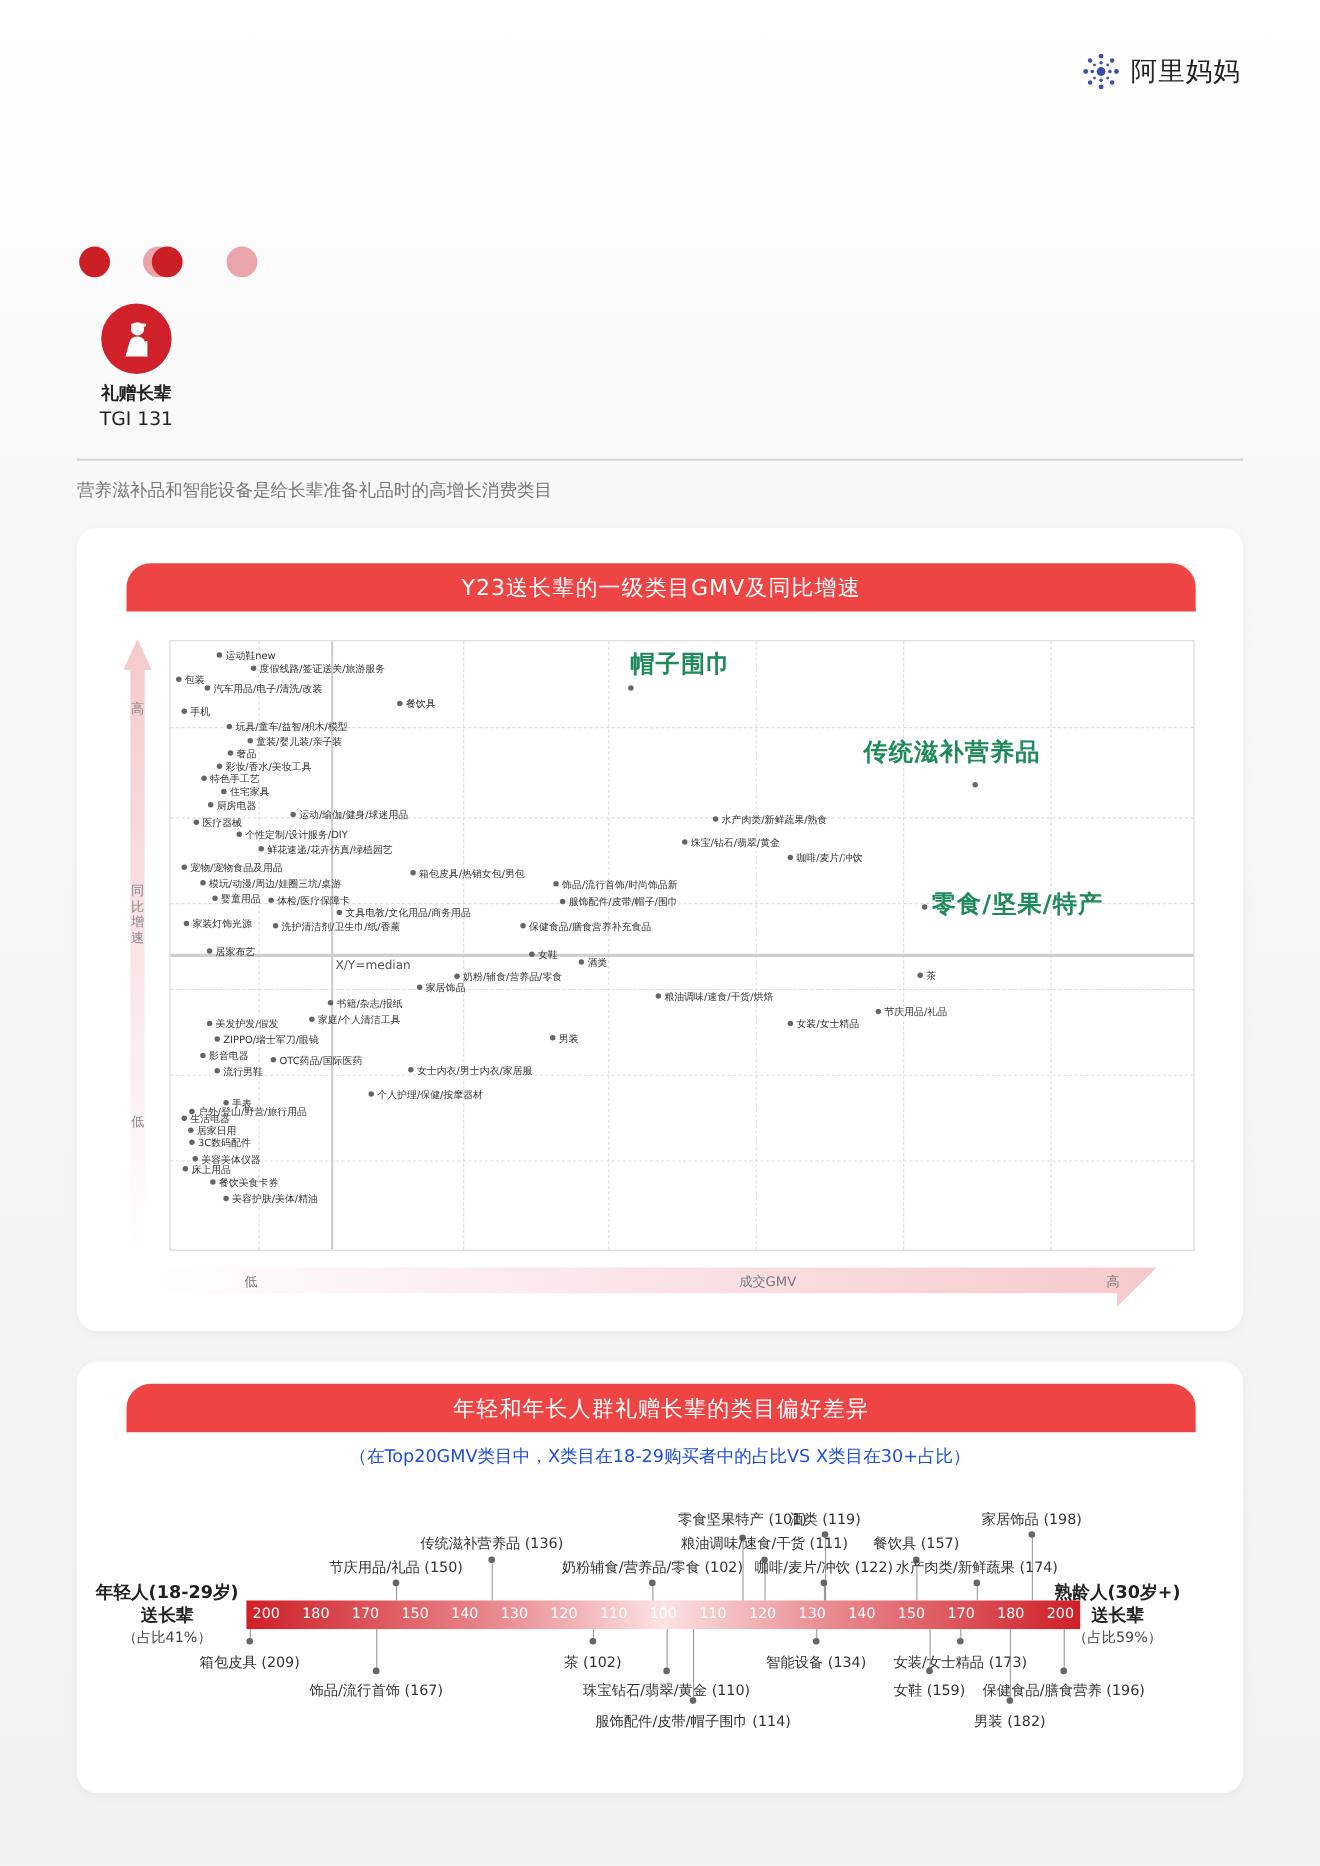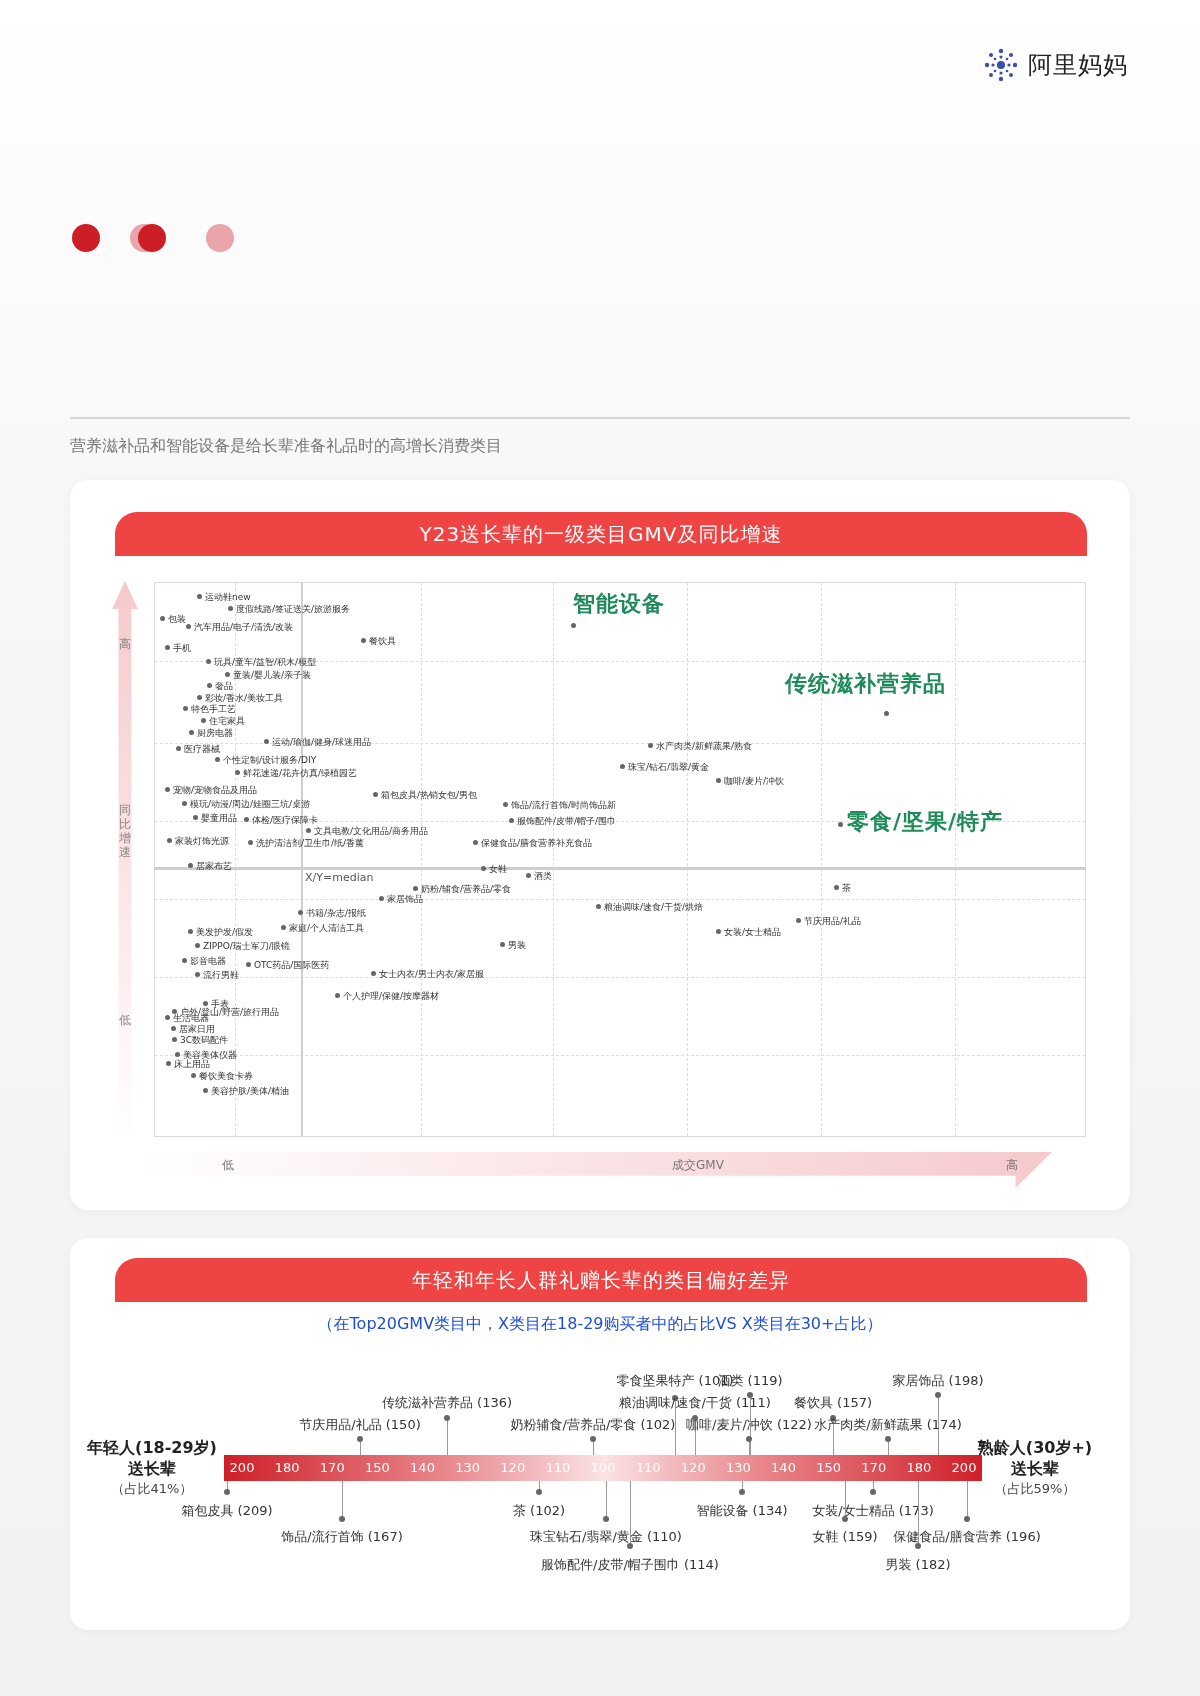--- a/index.html
+++ b/index.html
@@ -80,20 +80,34 @@
     <span class="logo-text">阿里妈妈</span>
   </div>
 
   <div class="dots">
     <div class="dot" style="left:0; background:#cc1e25;"></div>
     <div class="dot" style="left:58px; background:#eaa5aa;"></div>
     <div class="dot" style="left:66px; background:#cc1e25;"></div>
     <div class="dot" style="left:134px; background:#eaa5aa;"></div>
   </div>
 
+  <div class="badge">
+    <div class="badge-circle">
+      <svg width="40" height="40" viewBox="0 0 40 40">
+        <g fill="#fff">
+          <circle cx="21" cy="11" r="6"></circle>
+          <rect x="15" y="6" width="14" height="3" rx="1.5"></rect>
+          <path d="M10 36 L14 22 Q16 18 21 18 Q27 18 28 24 L30 36 Z"></path>
+          <rect x="28" y="22" width="2" height="14"></rect>
+        </g>
+      </svg>
+    </div>
+    <div class="badge-l1">礼赠长辈</div>
+    <div class="badge-l2">TGI 131</div>
+  </div>
 
 
   <div class="rule"></div>
   <div class="subtitle">营养滋补品和智能设备是给长辈准备礼品时的高增长消费类目</div>
 
   <div class="card card1">
     <div class="card-banner" style="top:32px;">Y23送长辈的一级类目GMV及同比增速</div>
 
     <div class="yaxis">
       <div class="yaxis-arrow"></div>
@@ -159,21 +173,21 @@
           <div class="pt" style="left: 216px; top: 386px;"><i></i>女士内衣/男士内衣/家居服</div>
           <div class="pt" style="left: 48px; top: 416px;"><i></i>手表</div>
           <div class="pt" style="left: 10px; top: 430px;"><i></i>生活电器</div>
           <div class="pt" style="left: 16px; top: 441px;"><i></i>居家日用</div>
           <div class="pt" style="left: 17px; top: 452px;"><i></i>3C数码配件</div>
           <div class="pt" style="left: 20px; top: 467px;"><i></i>美容美体仪器</div>
           <div class="pt" style="left: 11px; top: 476px;"><i></i>床上用品</div>
           <div class="pt" style="left: 36px; top: 488px;"><i></i>餐饮美食卡券</div>
           <div class="pt" style="left: 48px; top: 503px;"><i></i>美容护肤/美体/精油</div>
           <div class="pt-dot" style="left: 416px; top: 40px;"></div>
-          <div class="pt-big" style="left: 418px; top: 6px;">智能设备</div>
+          <div class="pt-big" style="left: 418px; top: 6px;">帽子围巾</div>
           <div class="pt-dot" style="left: 729px; top: 128px;"></div>
           <div class="pt-big" style="left: 630px; top: 86px;">传统滋补营养品</div>
           <div class="pt" style="left: 493px; top: 158px; text-align: right;"><i></i>水产肉类/新鲜蔬果/熟食</div>
           <div class="pt" style="left: 465px; top: 179px;"><i></i>珠宝/钻石/翡翠/黄金</div>
           <div class="pt" style="left: 561px; top: 193px;"><i></i>咖啡/麦片/冲饮</div>
           <div class="pt" style="left: 348px; top: 217px;"><i></i>饰品/流行首饰/时尚饰品新</div>
           <div class="pt" style="left: 354px; top: 233px;"><i></i>服饰配件/皮带/帽子/围巾</div>
           <div class="pt" style="left: 318px; top: 255px;"><i></i>保健食品/膳食营养补充食品</div>
           <div class="pt-dot" style="left: 683px; top: 239px;"></div>
           <div class="pt-big" style="left: 692px; top: 224px;">零食/坚果/特产</div>
@@ -197,21 +211,21 @@
 
   <div class="card card2">
     <div class="card-banner" style="top:20px;">年轻和年长人群礼赠长辈的类目偏好差异</div>
     <div class="note2">（在Top20GMV类目中，X类目在18-29购买者中的占比VS X类目在30+占比）</div>
 
     <div class="side" style="left:12px; top:200px; width:140px;">
       <div class="s1">年轻人(18-29岁)</div>
       <div class="s2">送长辈</div>
       <div class="s3">（占比41%）</div>
     </div>
-    <div class="side" style="left:895px; top:200px; width:140px;">
+    <div class="side" style="left:876px; top:200px; width:140px;">
       <div class="s1">熟龄人(30岁+)</div>
       <div class="s2">送长辈</div>
       <div class="s3">（占比59%）</div>
     </div>
 
     <div class="scale" id="scale">
         <span class="tick" style="left: 18px;">200</span>
         <span class="tick" style="left: 63.125px;">180</span>
         <span class="tick" style="left: 108.25px;">170</span>
         <span class="tick" style="left: 153.375px;">150</span>

